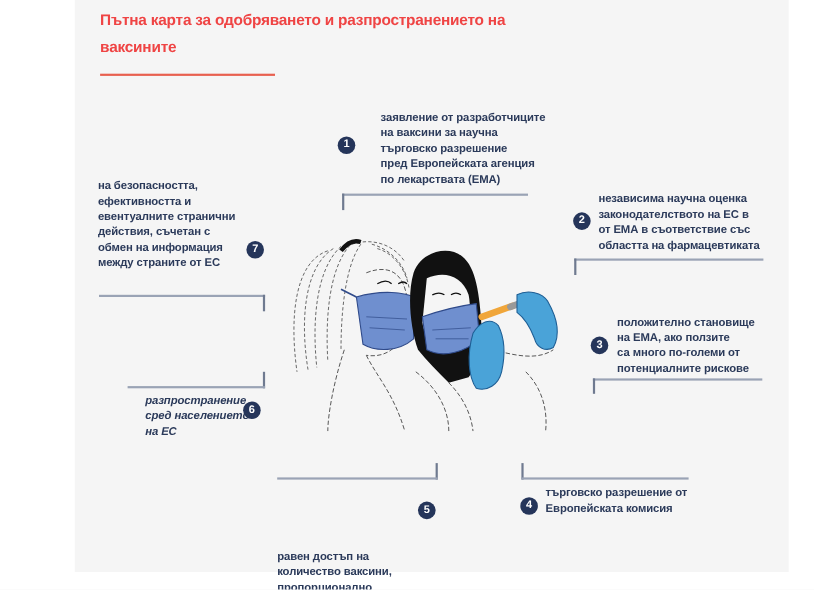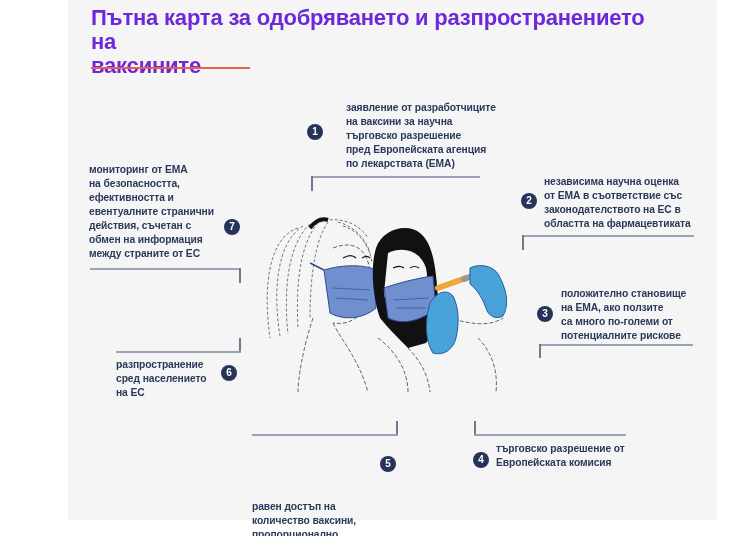--- a/index.html
+++ b/index.html
@@ -6,21 +6,21 @@
   body {
     width: 740px; height: 536px; background: #ffffff; position: relative; overflow: hidden;
     font-family: "Liberation Sans", "DejaVu Sans", sans-serif;
   }
   .panel {
     position: absolute; left: 68px; top: 0; width: 649px; height: 520px;
     background: #f5f5f5;
   }
   .title {
     position: absolute; left: 91px; top: 6px; width: 560px;
-    font-size: 22px; line-height: 24px; font-weight: bold; color: #6d28d9;
+    font-size: 14px; line-height: 24px; font-weight: bold; color: #ef4444;
     letter-spacing: -0.2px;
   }
   .underline {
     position: absolute; left: 91px; top: 67px; width: 159px; height: 2px;
     background: #e8604f;
   }
   .step-text {
     position: absolute; font-size: 10.3px; line-height: 14px; font-weight: bold;
     color: #2b3a5a; letter-spacing: -0.1px; white-space: nowrap;
   }
@@ -52,22 +52,22 @@
   <span>търговско разрешение</span>
   <span>пред Европейската агенция</span>
   <span>по лекарствата (ЕМА)</span>
 </div>
 <div class="hline" style="left:311px; top:176px; width:169px;"></div>
 <div class="vline" style="left:311px; top:176px; height:15px;"></div>
 
 <div class="badge" style="left:521px; top:193px;">2</div>
 <div class="step-text" style="left:544px; top:175px;">
   <span>независима научна оценка</span>
+  <span>законодателството на ЕС в</span>
   <span>от ЕМА в съответствие със</span>
-  <span>законодателството на ЕС в</span>
   <span>областта на фармацевтиката</span>
 </div>
 <div class="hline" style="left:522px; top:235px; width:172px;"></div>
 <div class="vline" style="left:522px; top:235px; height:15px;"></div>
 
 <div class="badge" style="left:537px; top:306px;">3</div>
 <div class="step-text" style="left:561px; top:287px;">
   <span>положително становище</span>
   <span>на ЕМА, ако ползите</span>
   <span>са много по-големи от</span>
@@ -90,28 +90,27 @@
 <div class="step-text" style="left:252px; top:452px;margin-top:48px;">
   <span>равен достъп на</span>
   <span>количество ваксини,</span>
   <span>пропорционално</span>
   <span>на тяхното население</span>
 </div>
 
 <div class="vline" style="left:239px; top:338px; height:15px;"></div>
 <div class="hline" style="left:116px; top:351px; width:125px;"></div>
 <div class="badge" style="left:221px; top:365px;">6</div>
-<div class="step-text" style="left:116px; top:358px;">
+<div class="step-text" style="left:132px; top:358px;font-style:italic;">
   <span>разпространение</span>
   <span>сред населението</span>
   <span>на ЕС</span>
 </div>
 
 <div class="step-text" style="left:89px; top:163px;">
-  <span>мониторинг от ЕМА</span>
   <span>на безопасността,</span>
   <span>ефективността и</span>
   <span>евентуалните странични</span>
   <span>действия, съчетан с</span>
   <span>обмен на информация</span>
   <span>между страните от ЕС</span>
 </div>
 <div class="badge" style="left:224px; top:219px;">7</div>
 <div class="hline" style="left:90px; top:268px; width:151px;"></div>
 <div class="vline" style="left:239px; top:268px; height:15px;"></div>

